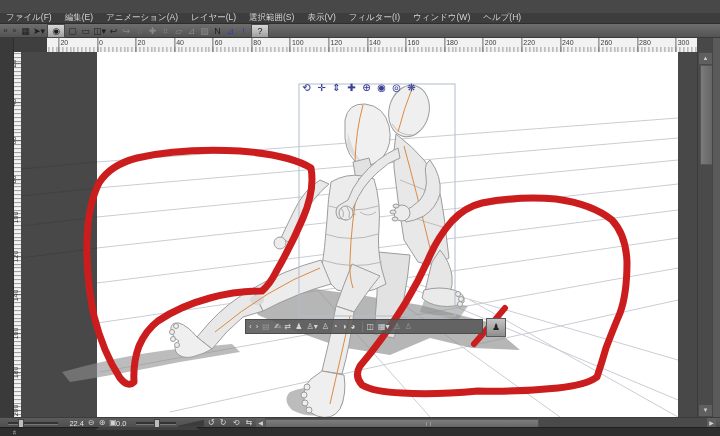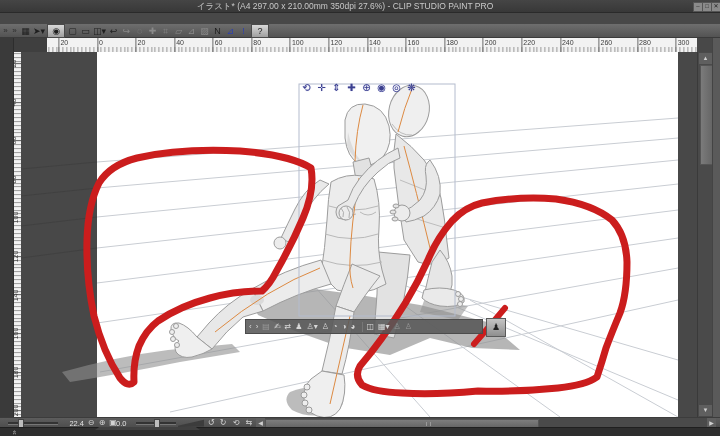--- a/index.html
+++ b/index.html
@@ -60,27 +60,32 @@
   
   #bottom-bar{position:absolute;left:0;top:427px;width:720px;height:9px;background:#2e2e2e;border-top:1px solid #1f1f1f;}
   #bottom-chevron{position:absolute;left:12px;top:0px;font-size:8px;color:#bbb;transform:rotate(90deg);display:inline-block;line-height:9px;}
   #bottom-tab{position:absolute;left:95px;top:-1px;width:105px;height:3px;background:#404040;clip-path:polygon(4% 0,96% 0,100% 100%,0 100%);}
 </style>
 </head>
 <body>
 
 <div id="app">
 
-  <div id="titlebar">
-    <div id="title">イラスト* (A4 297.00 x 210.00mm 350dpi 27.6%) - CLIP STUDIO PAINT PRO</div>
-    <div class="winbtn" style="left:693px">–</div>
-    <div class="winbtn" style="left:702px">□</div>
-    <div class="winbtn" style="left:711px">✕</div>
-  </div>
-
+
+  <div id="menubar">
+      <span class="menu-item">ファイル(F)</span>
+      <span class="menu-item">編集(E)</span>
+      <span class="menu-item">アニメーション(A)</span>
+      <span class="menu-item">レイヤー(L)</span>
+      <span class="menu-item">選択範囲(S)</span>
+      <span class="menu-item">表示(V)</span>
+      <span class="menu-item">フィルター(I)</span>
+      <span class="menu-item">ウィンドウ(W)</span>
+      <span class="menu-item">ヘルプ(H)</span>
+    </div>
 
   <div id="command-bar">
       <span class="cmd-icon chev">»</span>
       <span class="cmd-icon chev">»</span>
       <span class="cmd-icon">▦</span>
       <span class="cmd-icon">➤▾</span>
       <span class="cmd-icon raised">◉</span>
       <span class="cmd-icon">▢</span>
       <span class="cmd-icon">▭</span>
       <span class="cmd-icon">◫▾</span>

